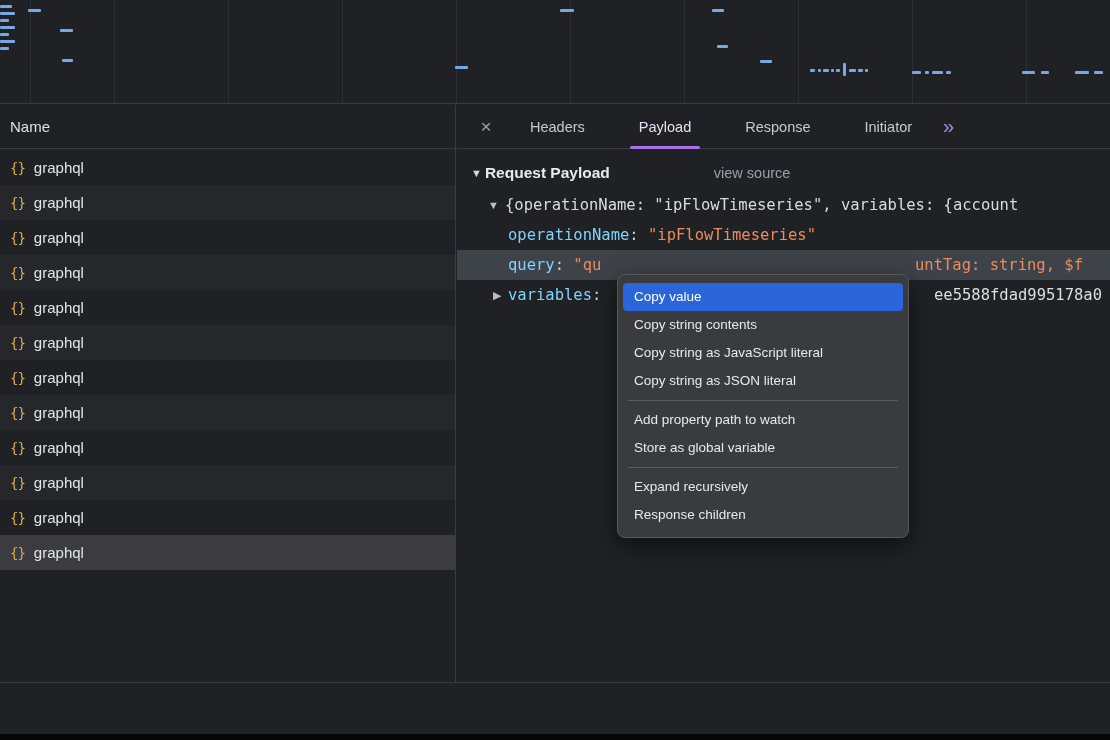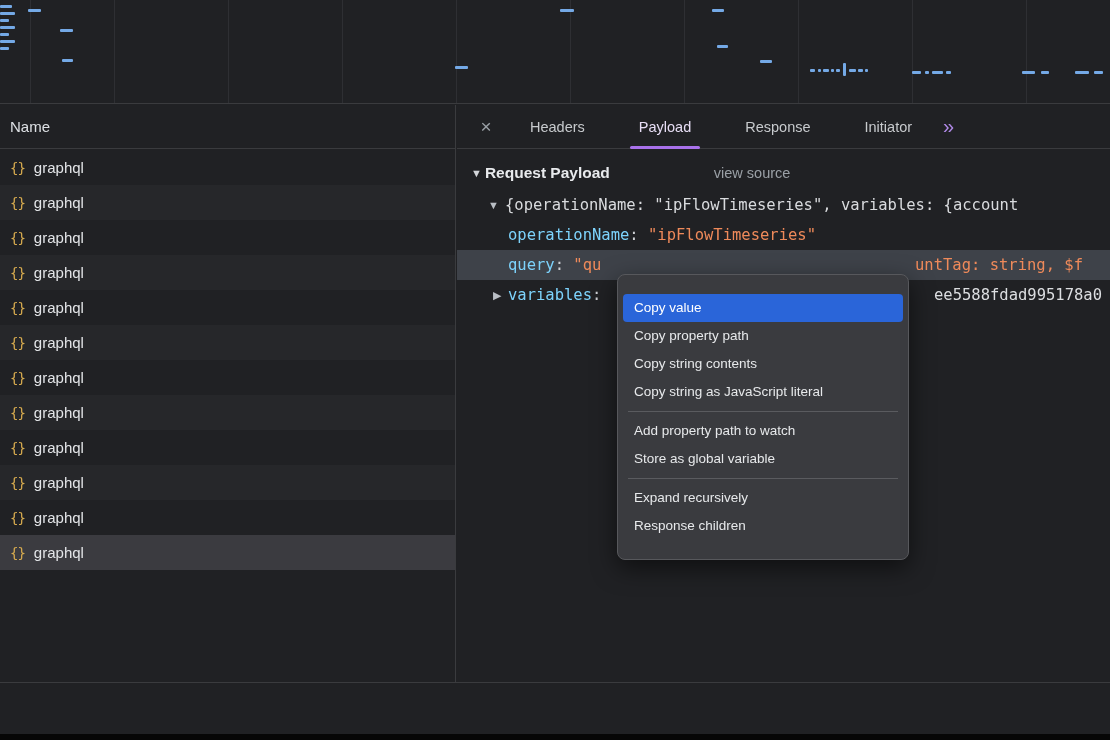--- a/index.html
+++ b/index.html
@@ -89,21 +89,21 @@
   .sep { color:#cdd0d4; }
   .str { color:#ef8a5a; }
   .lite { color:#dcdee1;margin-left:22px; }
   .preview { color:#d9dbde; }
   .frag { position:absolute; top:0; }
 
   
   .ctx {
     position:absolute; left:617px; top:274px; width:292px;
     background:#3a3b3f; border:1px solid #57585c; border-radius:8px;
-    padding:19px 0; box-shadow:0 8px 24px rgba(0,0,0,.55); z-index:10;
+    padding:8px 0; box-shadow:0 8px 24px rgba(0,0,0,.55); z-index:10;
   }
   .ctx-item {
     height:28px; line-height:28px; margin:0 5px; padding:0 11px;
     font-size:13.5px; color:#e7e9eb; border-radius:4px;
     cursor:pointer; white-space:nowrap;
   }
   .ctx-item.hl { background:#2a65d9; color:#ffffff; }
   .ctx-div { height:1px; background:#5a5b5f; margin:5px 10px; }
 </style>
 </head>
@@ -239,22 +239,22 @@
     <span class="key">variables</span><span class="sep">: </span>
     <span class="lite frag" style="left:455px">ee5588fdad995178a0</span>
   </div>
 </div>
 
 <div class="footer-line"></div>
 <div class="bottom-bar"></div>
 
 <div class="ctx">
     <div class="ctx-item hl">Copy value</div>
-    <div class="ctx-item">Copy property path</div>
     <div class="ctx-item">Copy string contents</div>
     <div class="ctx-item">Copy string as JavaScript literal</div>
+    <div class="ctx-item">Copy string as JSON literal</div>
     <div class="ctx-div"></div>
     <div class="ctx-item">Add property path to watch</div>
     <div class="ctx-item">Store as global variable</div>
     <div class="ctx-div"></div>
     <div class="ctx-item">Expand recursively</div>
     <div class="ctx-item">Response children</div>
   </div>
 
 </body></html>

